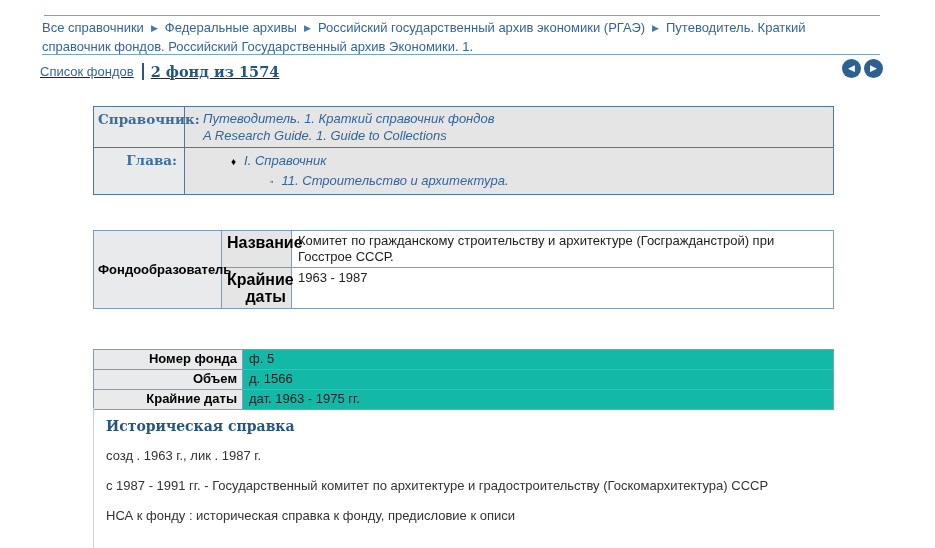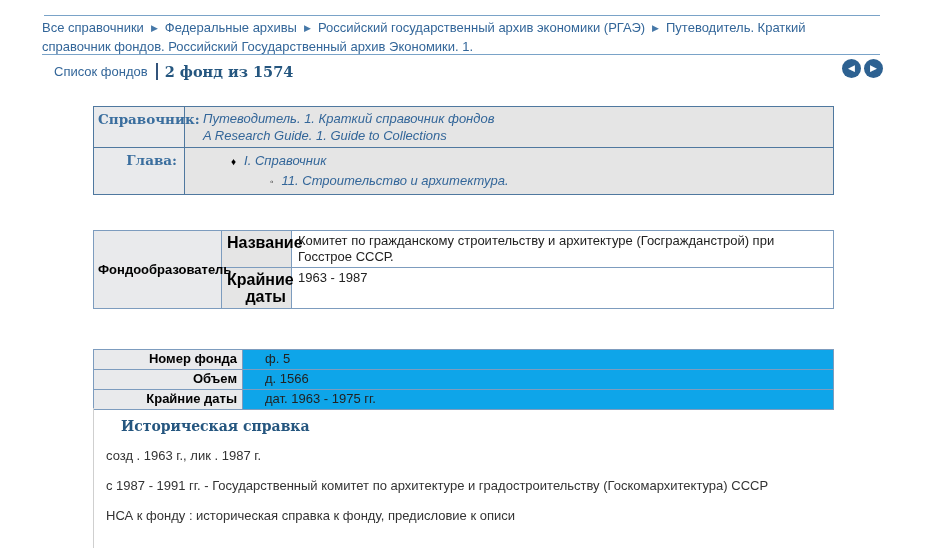--- a/index.html
+++ b/index.html
@@ -14,21 +14,21 @@
 
   
   .breadcrumb {
     position:absolute; left:42px; top:19px; width:815px;
     color:#336699; line-height:18px; font-size:13px;
   }
   .breadcrumb a { color:#336699; text-decoration:none; cursor:pointer; }
   .bc-sep { color:#4678a8; font-size:9px; margin:0 7px; position:relative; top:-1px; }
 
   
-  .toolbar { position:absolute; left:54px; top:61px; height:20px; display:flex; align-items:center; }
+  .toolbar { position:absolute; left:40px; top:61px; height:20px; display:flex; align-items:center;text-decoration:underline; }
   .list-link { color:#336699; font-size:13px; text-decoration:none; cursor:pointer; }
   .tb-divider { display:inline-block; width:2px; height:17px; background:#33537a; margin:0 7px 0 8px; }
   .fond-count { font-family:"DejaVu Serif", serif; font-weight:bold; font-size:14.5px; color:#25567f; }
 
   .nav-arrows { position:absolute; left:842px; top:59px; display:flex; gap:3px; }
   .nav-btn {
     width:19px; height:19px; border-radius:50%; background:#2d6191; border:none;
     color:#fff; font-size:9px; line-height:19px; text-align:center; cursor:pointer;
     display:flex; align-items:center; justify-content:center; padding:0;
   }
@@ -64,29 +64,29 @@
   .t2-value { background:#fff; padding:2px 6px; line-height:16px; }
   .t2-row1 td { height:29px; }
   .t2-row2 td { height:40px; }
 
   .tbl3 { top:313px;margin-top:36px; }
   .tbl3 td { border:1px solid #7d9cbe; height:20px; }
   .t3-label {
     width:149px; background:#e9eaec; font-weight:bold; color:#000;
     text-align:right; padding:1px 5px; font-size:13px;
   }
-  .t3-value { background:#0ea5e9; padding:1px 22px; }
+  .t3-value { background:#14b8a6; padding:1px 6px; }
 
   
   .history {
     position:absolute; left:93px; top:408px; width:741px; height:140px;
     border-left:1px solid #cfcfcf; padding:10px 0 0 12px;
   }
   .history-title {
-    font-family:"DejaVu Serif", serif; font-weight:bold; font-size:14px; color:#25567f;margin-left:15px;
+    font-family:"DejaVu Serif", serif; font-weight:bold; font-size:14px; color:#25567f;
   }
   .history p { margin-top:14px; font-size:13px; color:#333; line-height:16px; }
 </style>
 </head>
 <body>
 
 <div class="page">
 
   <div class="rule rule-top"></div>
 

